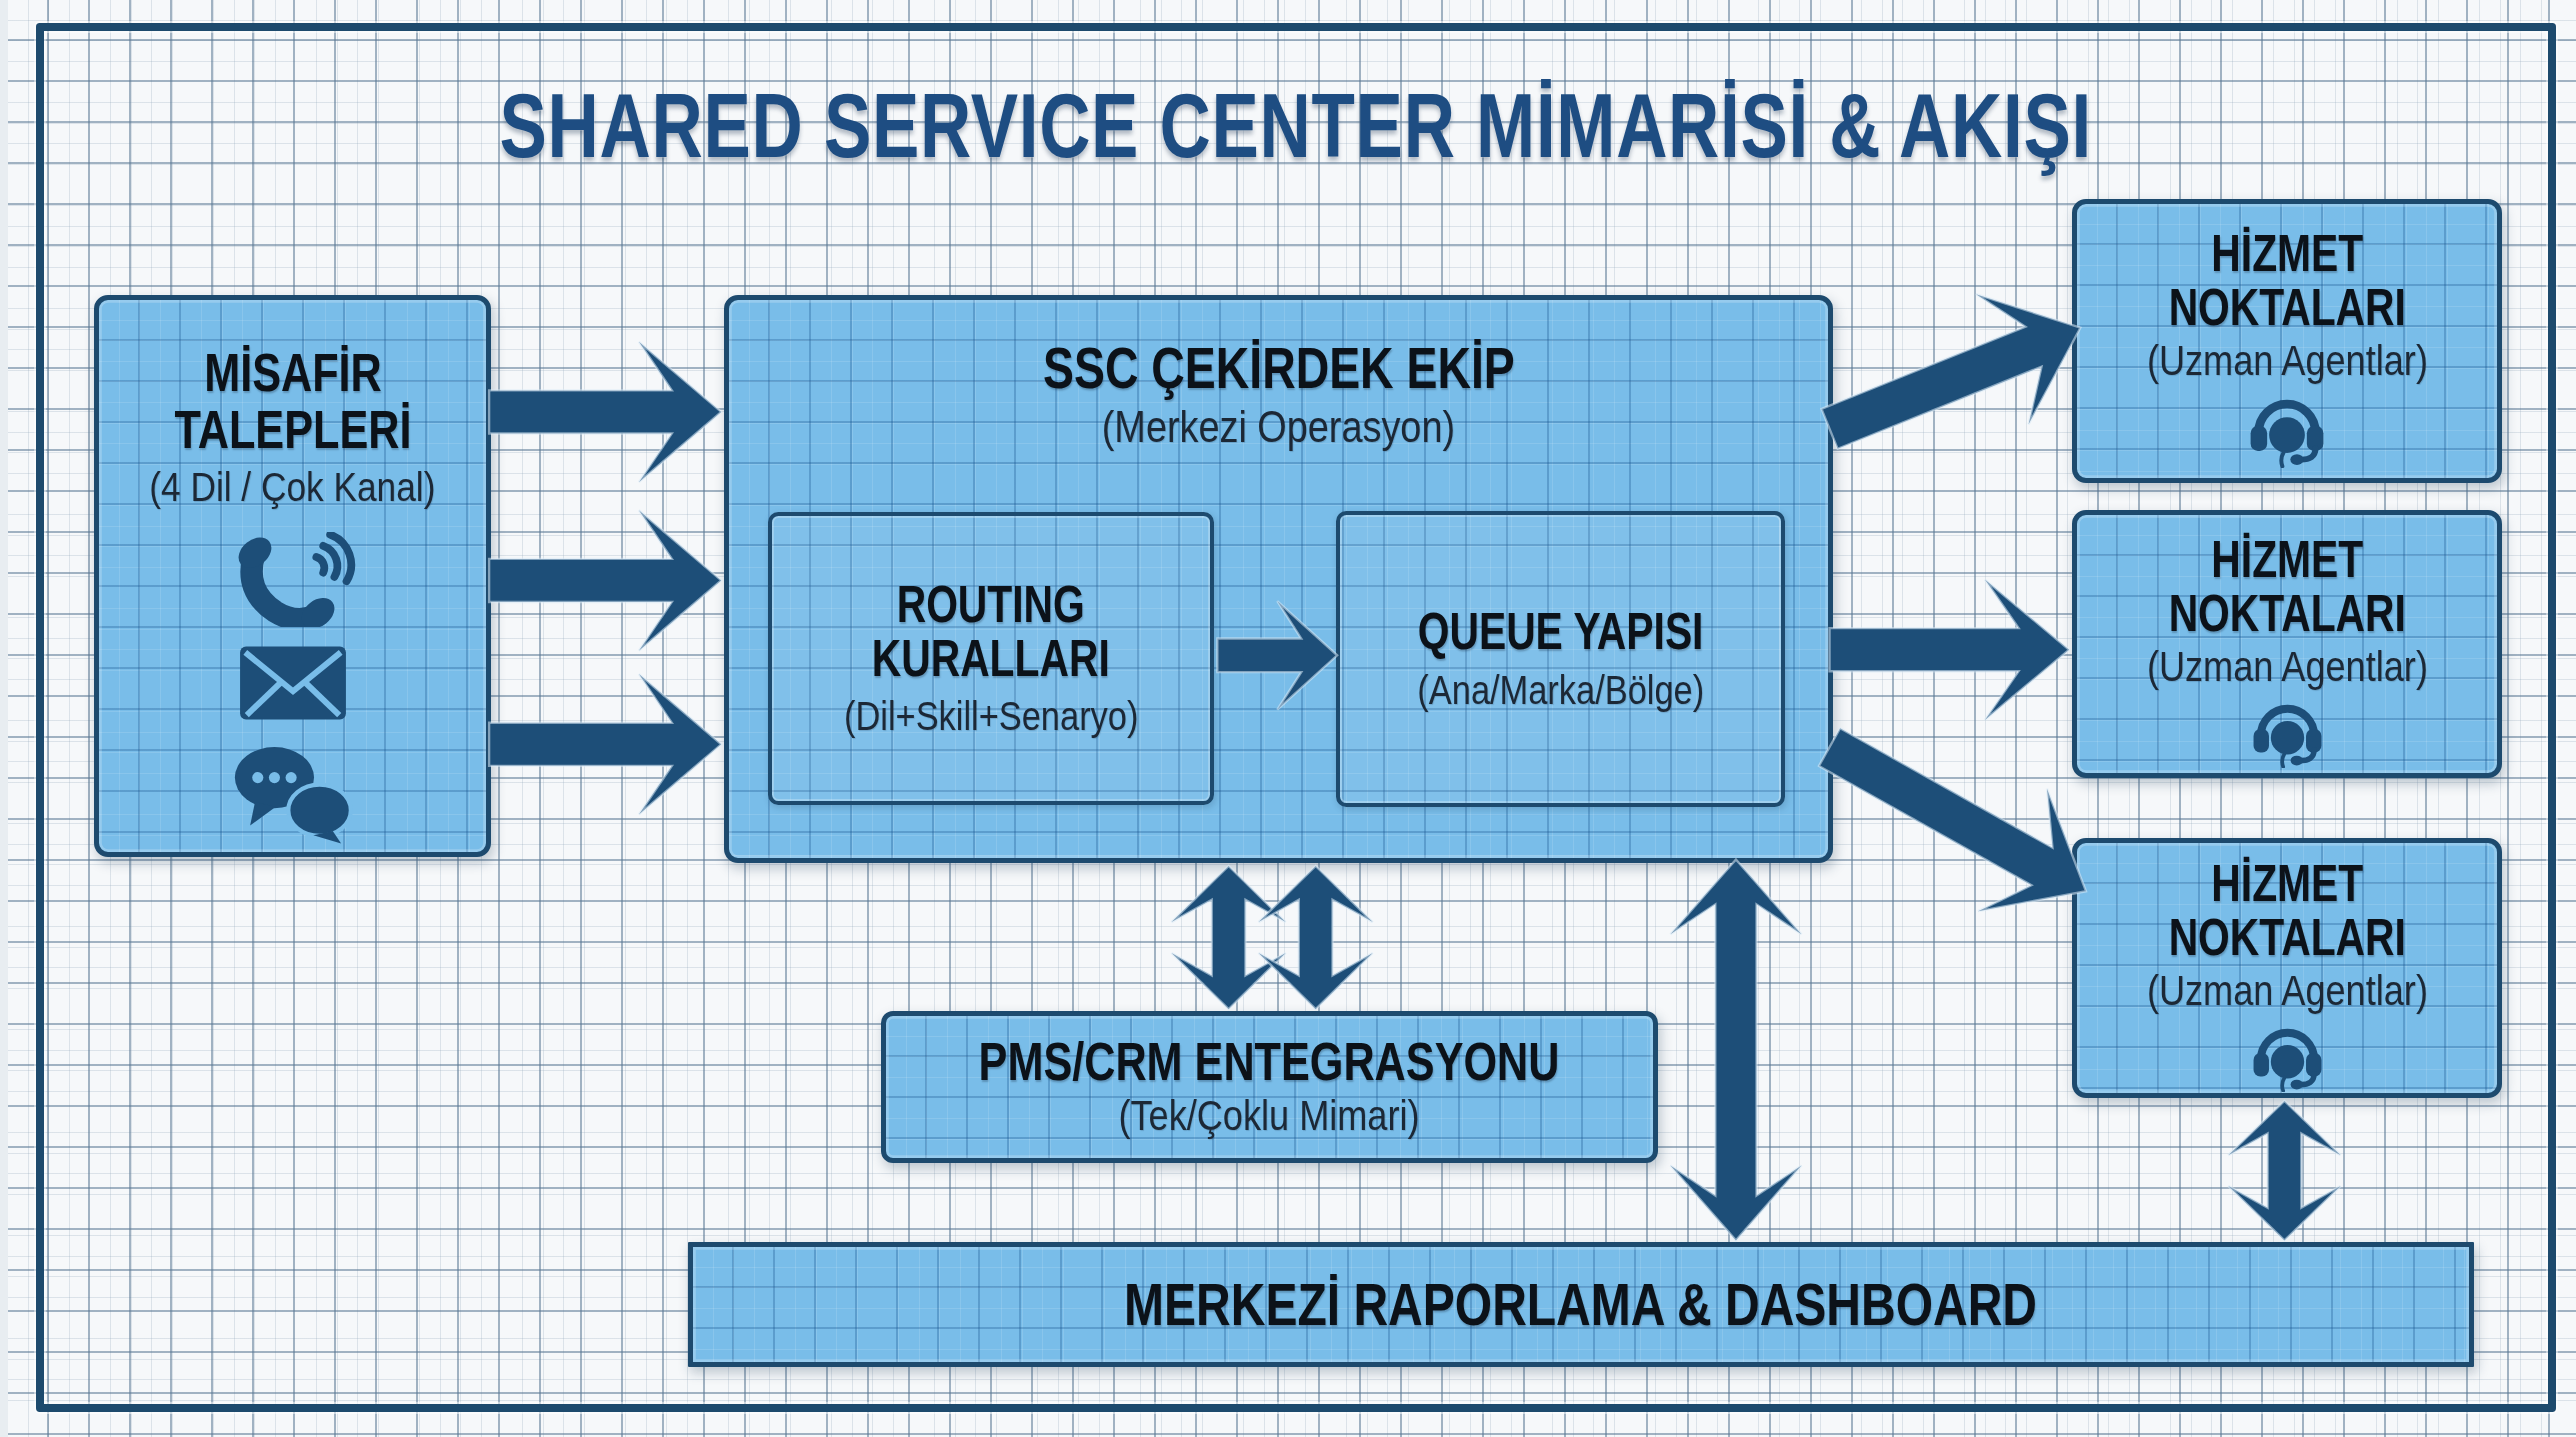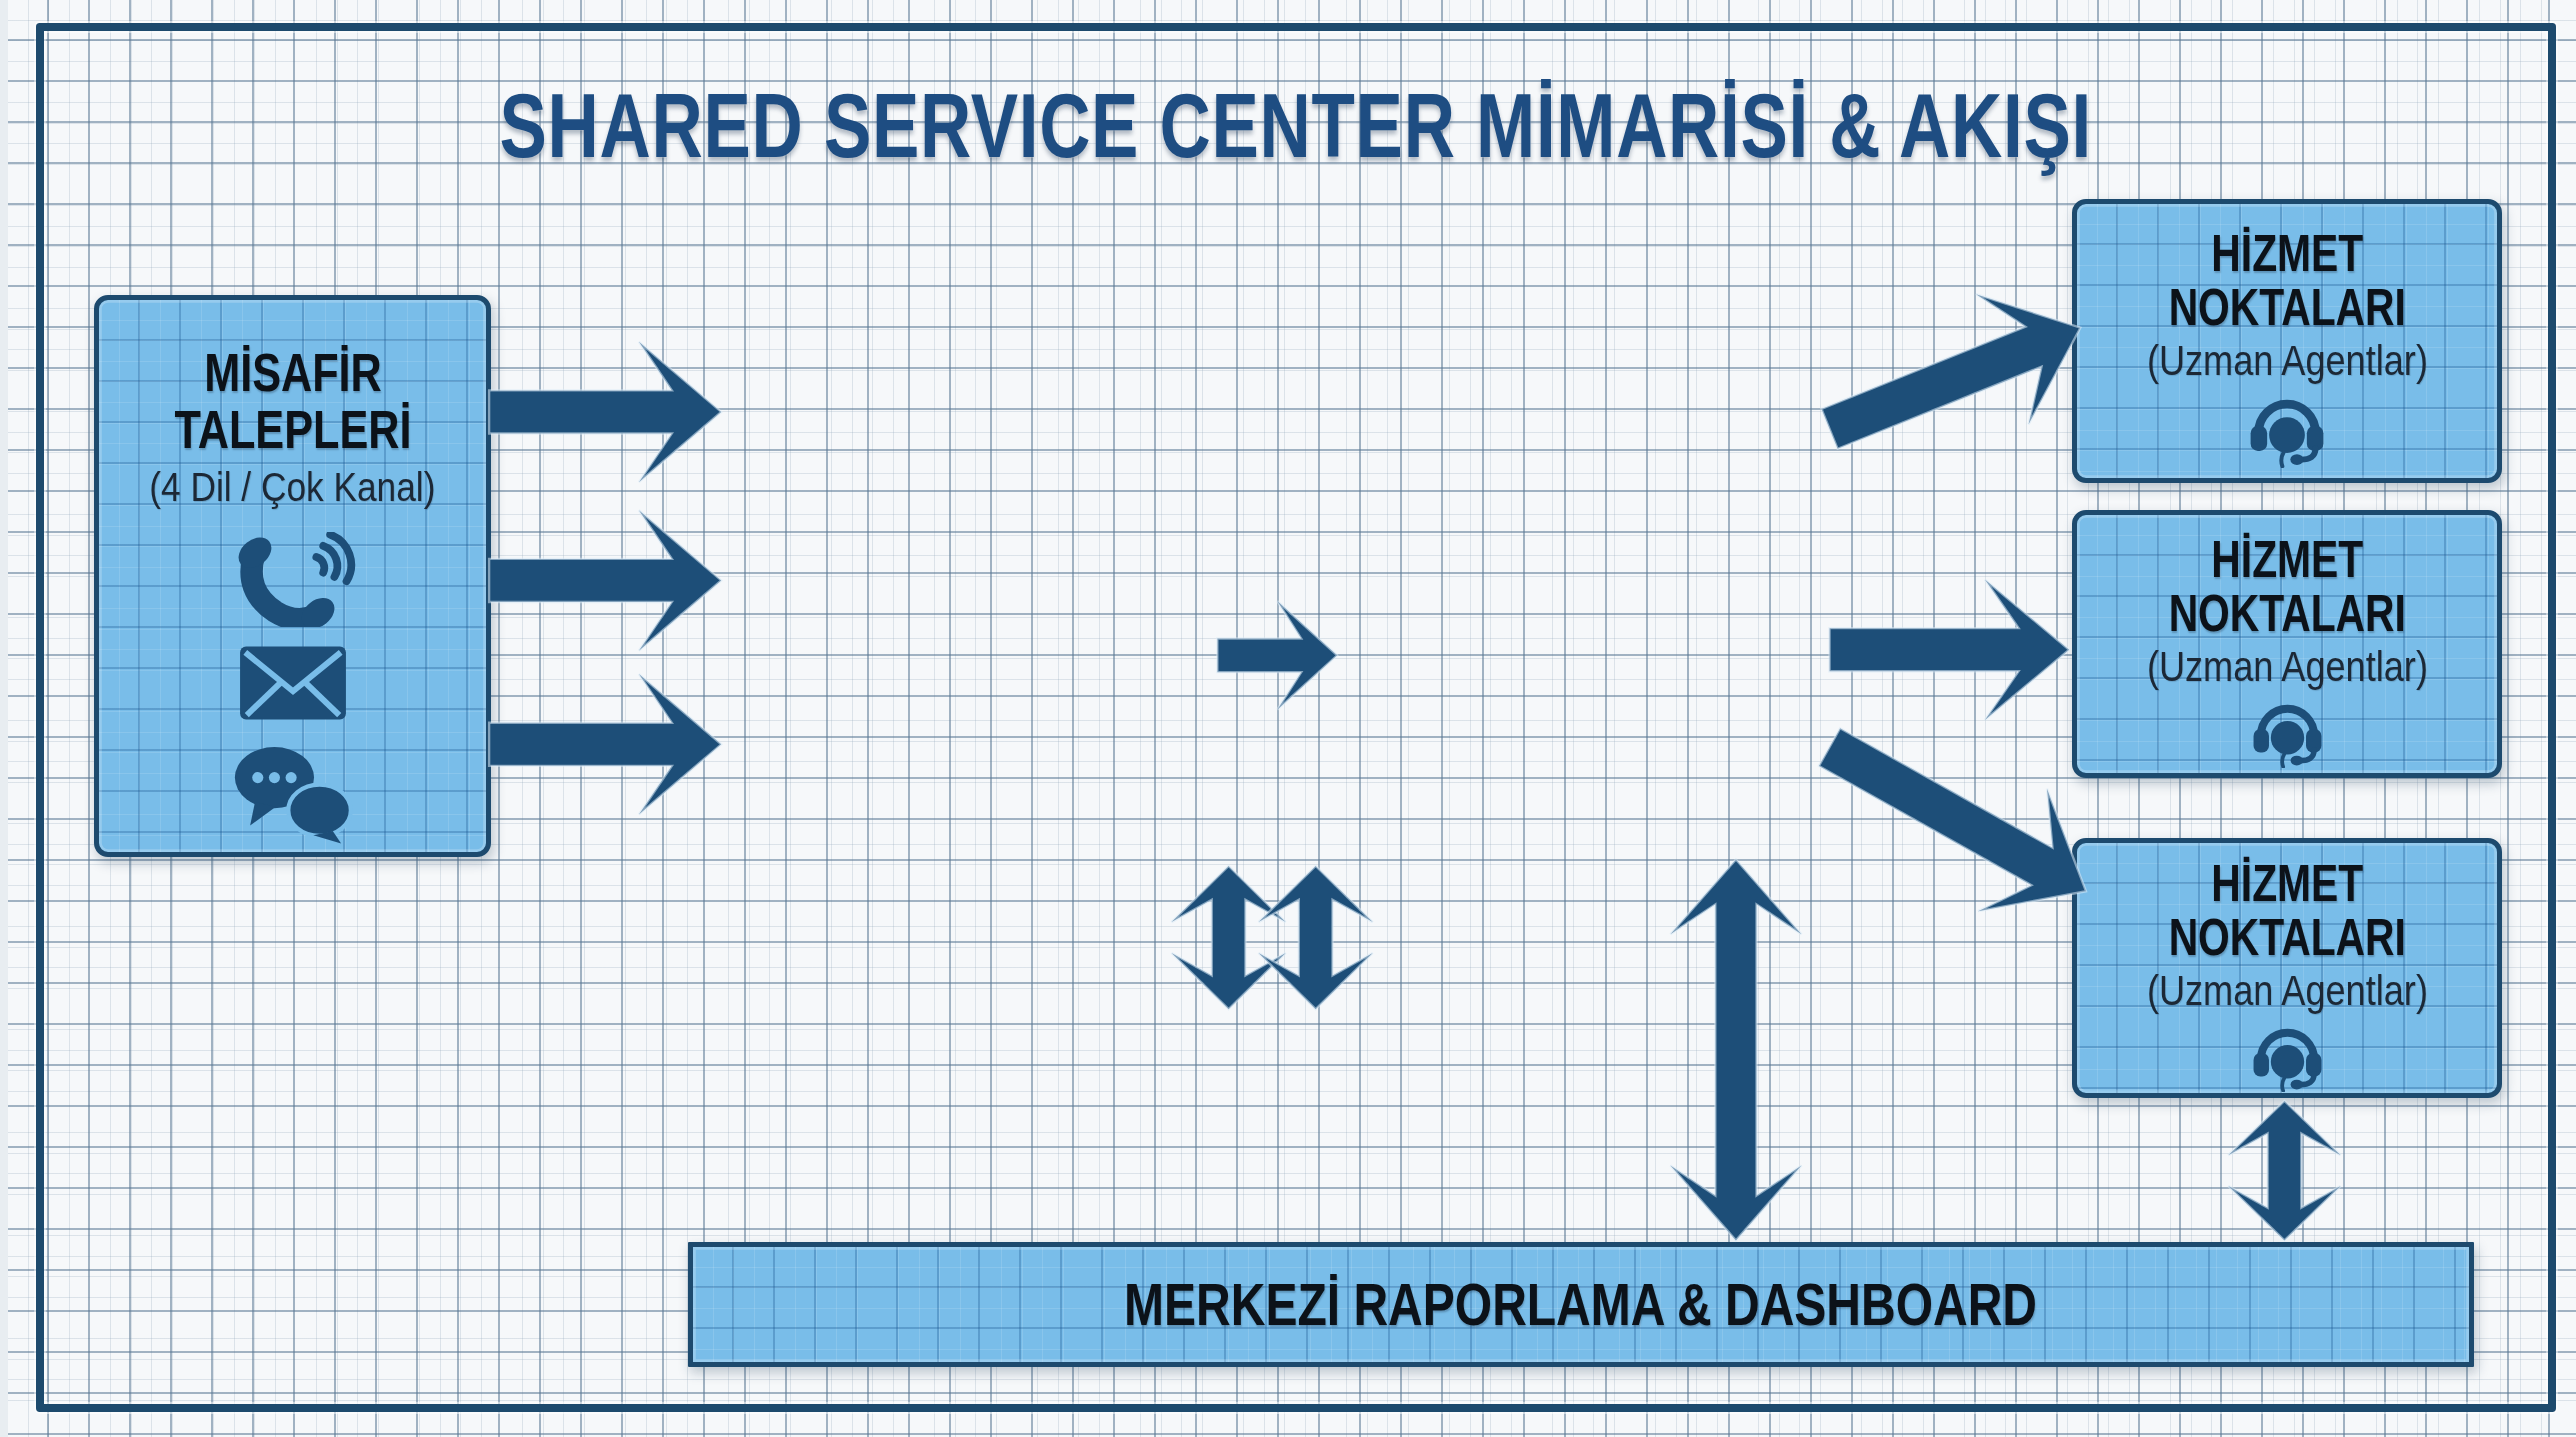--- a/index.html
+++ b/index.html
@@ -141,20 +141,37 @@
         <path class="ink-fill" d="M36 90 L29 124 L66 97 Z"></path>
         <circle class="gap-fill" cx="40" cy="55" r="8"></circle>
         <circle class="gap-fill" cx="64" cy="55" r="8"></circle>
         <circle class="gap-fill" cx="88" cy="55" r="8"></circle>
         <ellipse class="ink-fill" cx="129" cy="102" rx="45" ry="37" stroke="#79bde9" stroke-width="6"></ellipse>
         <path class="ink-fill" d="M148 132 L160 150 L120 138 Z"></path>
       </svg>
     </div>
   </div>
 
+  <div class="box" id="box-ssc">
+    <div class="h cx2">SSC ÇEKİRDEK EKİP</div>
+    <div class="sub cx3">(Merkezi Operasyon)</div>
+
+    <div class="inner-box" id="box-routing">
+      <div class="cx2">
+        <div class="h">ROUTING</div>
+        <div class="h">KURALLARI</div>
+      </div>
+      <div class="sub cx3">(Dil+Skill+Senaryo)</div>
+    </div>
+
+    <div class="inner-box" id="box-queue">
+      <div class="h cx2">QUEUE YAPISI</div>
+      <div class="sub cx3">(Ana/Marka/Bölge)</div>
+    </div>
+  </div>
 
   <div class="box sp-box" id="box-sp1">
     <div class="cx2">
       <div class="h">HİZMET</div>
       <div class="h">NOKTALARI</div>
     </div>
     <div class="sub cx3">(Uzman Agentlar)</div>
     <svg class="icon" width="86" height="77" viewBox="0 0 130 115">
       <path class="ink-stroke" stroke-width="13" d="M22 62 A43 43 0 0 1 108 62"></path>
       <circle class="ink-fill" cx="65" cy="66" r="27"></circle>
@@ -193,20 +210,24 @@
       <path class="ink-stroke" stroke-width="13" d="M22 62 A43 43 0 0 1 108 62"></path>
       <circle class="ink-fill" cx="65" cy="66" r="27"></circle>
       <rect class="ink-fill" x="10" y="52" width="25" height="38" rx="11"></rect>
       <rect class="ink-fill" x="95" y="52" width="25" height="38" rx="11"></rect>
       <path class="ink-stroke" stroke-width="9" stroke-linecap="round" d="M108 86 Q108 104 84 103"></path>
       <ellipse class="ink-fill" cx="80" cy="103" rx="10" ry="8"></ellipse>
       <path class="ink-stroke" stroke-width="6" stroke-linecap="round" d="M60 92 Q54 102 58 113"></path>
     </svg>
   </div>
 
+  <div class="box" id="box-pms">
+    <div class="h cx2">PMS/CRM ENTEGRASYONU</div>
+    <div class="sub cx3">(Tek/Çoklu Mimari)</div>
+  </div>
 
   <div class="box" id="box-dash">
     <div class="h cx2">MERKEZİ RAPORLAMA &amp; DASHBOARD</div>
   </div>
 
   <svg id="arrows" width="2576" height="1438" viewBox="0 0 2752 1536">
       <polygon points="514.0,463.0 709.2,463.0 674.0,515.0 762.0,440.0 674.0,365.0 709.2,417.0 514.0,417.0" fill="#1d4e78" stroke="#d9e9f5" stroke-width="2.5" stroke-opacity="0.55"></polygon>
       <polygon points="514.0,643.0 709.2,643.0 674.0,695.0 762.0,620.0 674.0,545.0 709.2,597.0 514.0,597.0" fill="#1d4e78" stroke="#d9e9f5" stroke-width="2.5" stroke-opacity="0.55"></polygon>
       <polygon points="514.0,818.0 709.2,818.0 674.0,870.0 762.0,795.0 674.0,720.0 709.2,772.0 514.0,772.0" fill="#1d4e78" stroke="#d9e9f5" stroke-width="2.5" stroke-opacity="0.55"></polygon>
       <polygon points="1292.0,718.0 1381.6,718.0 1356.0,758.0 1420.0,700.0 1356.0,642.0 1381.6,682.0 1292.0,682.0" fill="#1d4e78" stroke="#d9e9f5" stroke-width="2.5" stroke-opacity="0.55"></polygon>

